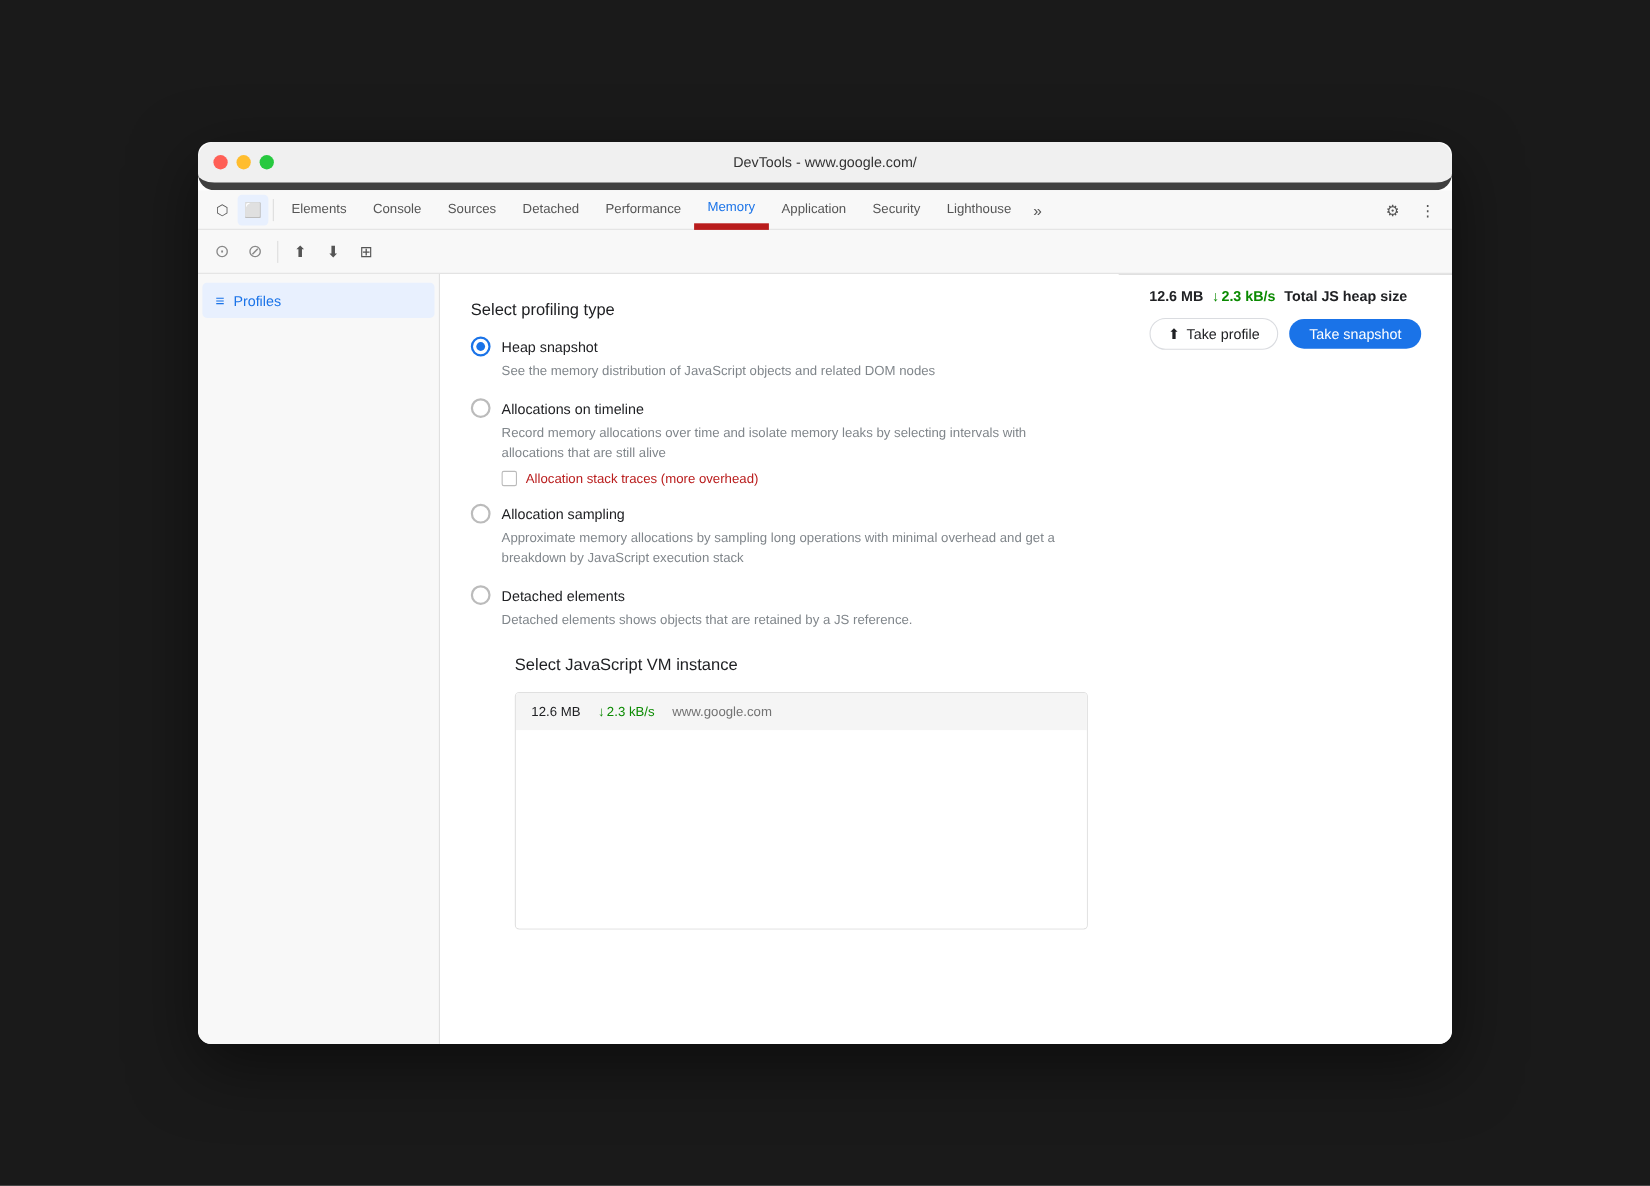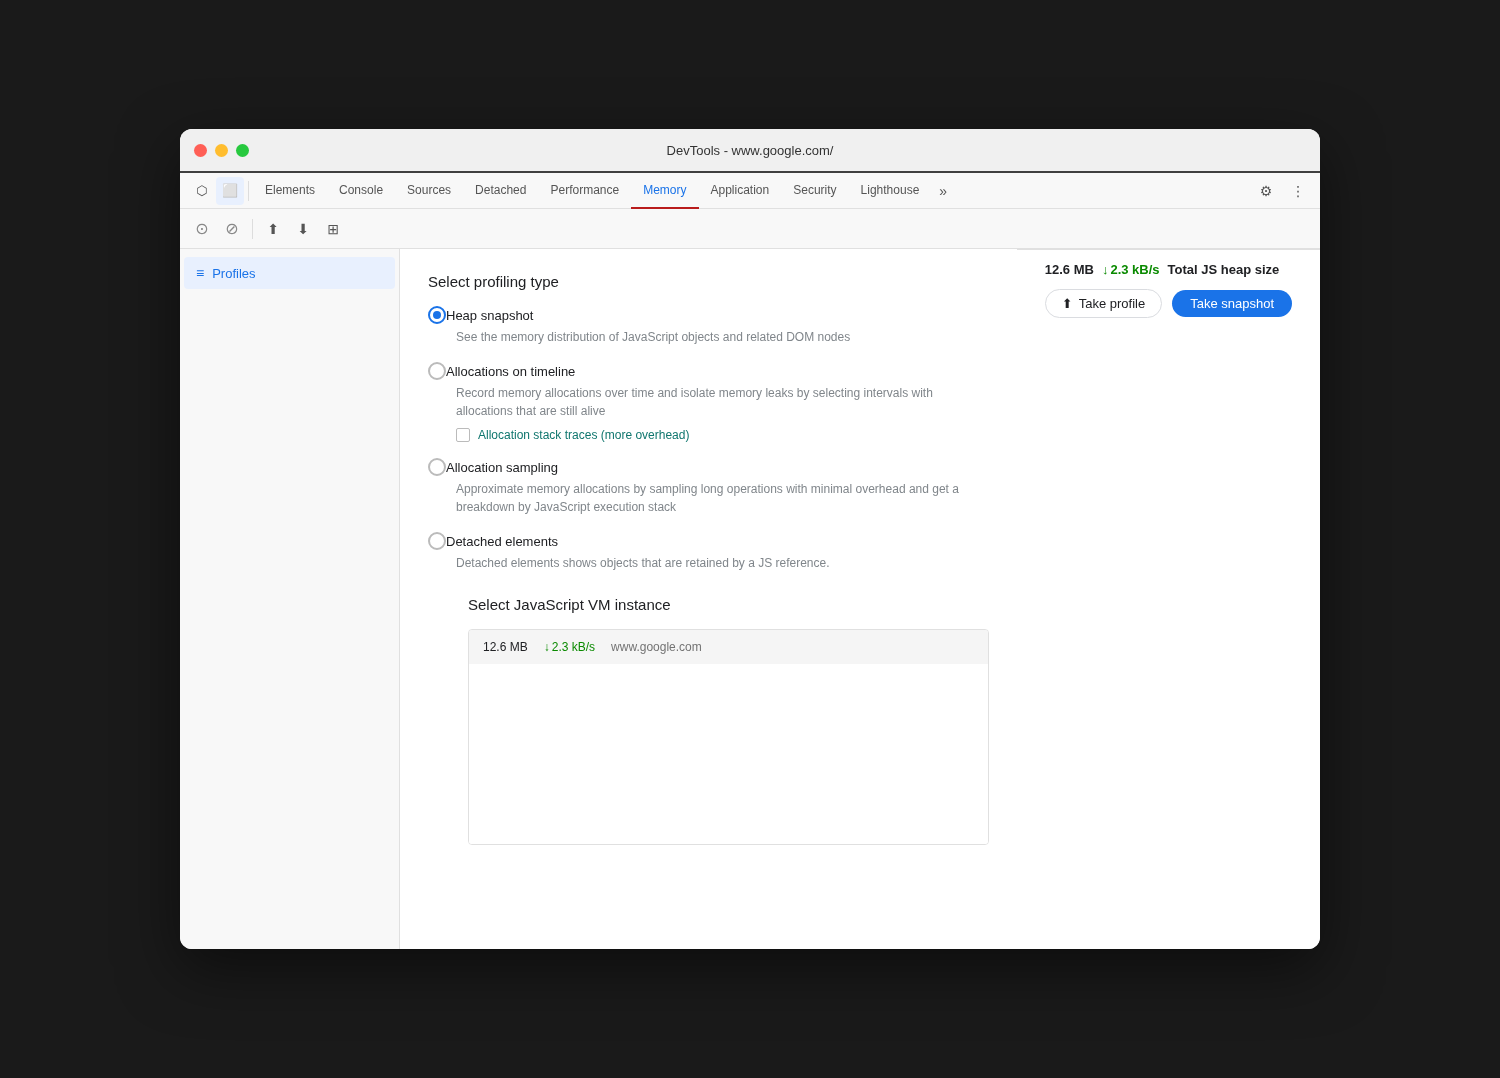--- a/index.html
+++ b/index.html
@@ -17,22 +17,23 @@
       border-radius: 12px;
       overflow: hidden;
       box-shadow: 0 20px 60px rgba(0,0,0,0.5);
     }
     .titlebar {
       background: #f0f0f0;
       height: 44px;
       display: flex;
       align-items: center;
       padding: 0 14px;
-      border-bottom: 2px solid #404040;
+      border-bottom: 7px solid #404040;
       position: relative;
+      border-radius: 15px;
     }
     .traffic-lights {
       display: flex;
       gap: 8px;
     }
     .traffic-light {
       width: 13px;
       height: 13px;
       border-radius: 50%;
     }
@@ -82,21 +83,21 @@
       display: flex;
       align-items: center;
       font-size: 12px;
       color: #555;
       cursor: pointer;
       border-bottom: 2px solid transparent;
       white-space: nowrap;
     }
     .tab.active {
       color: #1a73e8;
-      border-bottom: 2px solid #b91c1c;
+      border-bottom: 6px solid #b91c1c;
       font-weight: 500;
     }
     .tab-more {
       padding: 0 8px;
       color: #555;
       cursor: pointer;
       font-size: 14px;
     }
     .tab-actions {
       margin-left: auto;
@@ -155,21 +156,21 @@
       font-weight: 500;
       color: #202124;
       margin-bottom: 16px;
     }
     .radio-option {
       margin-bottom: 16px;
     }
     .radio-row {
       display: flex;
       align-items: center;
-      gap: 0;
+      gap: 10px;
       margin-bottom: 4px;
     }
     .radio-btn {
       width: 18px;
       height: 18px;
       border-radius: 50%;
       border: 2px solid #bbb;
       background: white;
       cursor: pointer;
       flex-shrink: 0;
@@ -209,21 +210,21 @@
       width: 14px;
       height: 14px;
       border: 1px solid #bbb;
       border-radius: 2px;
       background: white;
       cursor: pointer;
       flex-shrink: 0;
     }
     .checkbox-label {
       font-size: 12px;
-      color: #0f766e;
+      color: #b91c1c;
     }
     .vm-section {
       margin-top: 24px;
       padding-left: 40px;
     }
     .vm-table {
       border: 1px solid #e0e0e0;
       border-radius: 4px;
       overflow: hidden;
       margin-top: 10px;

